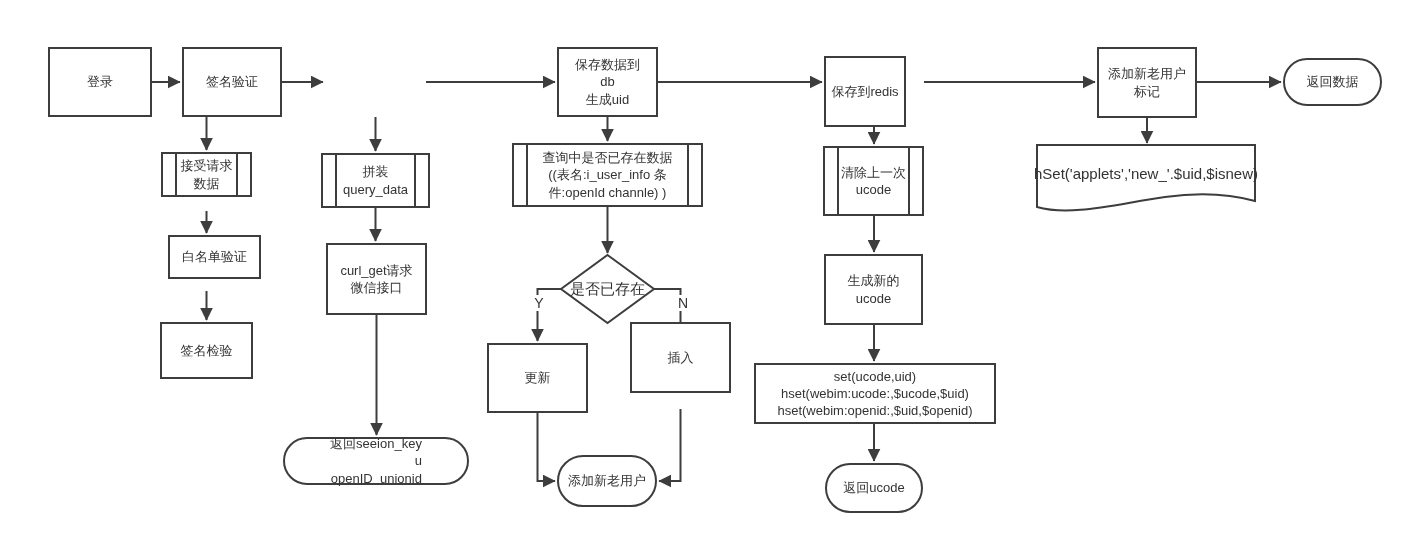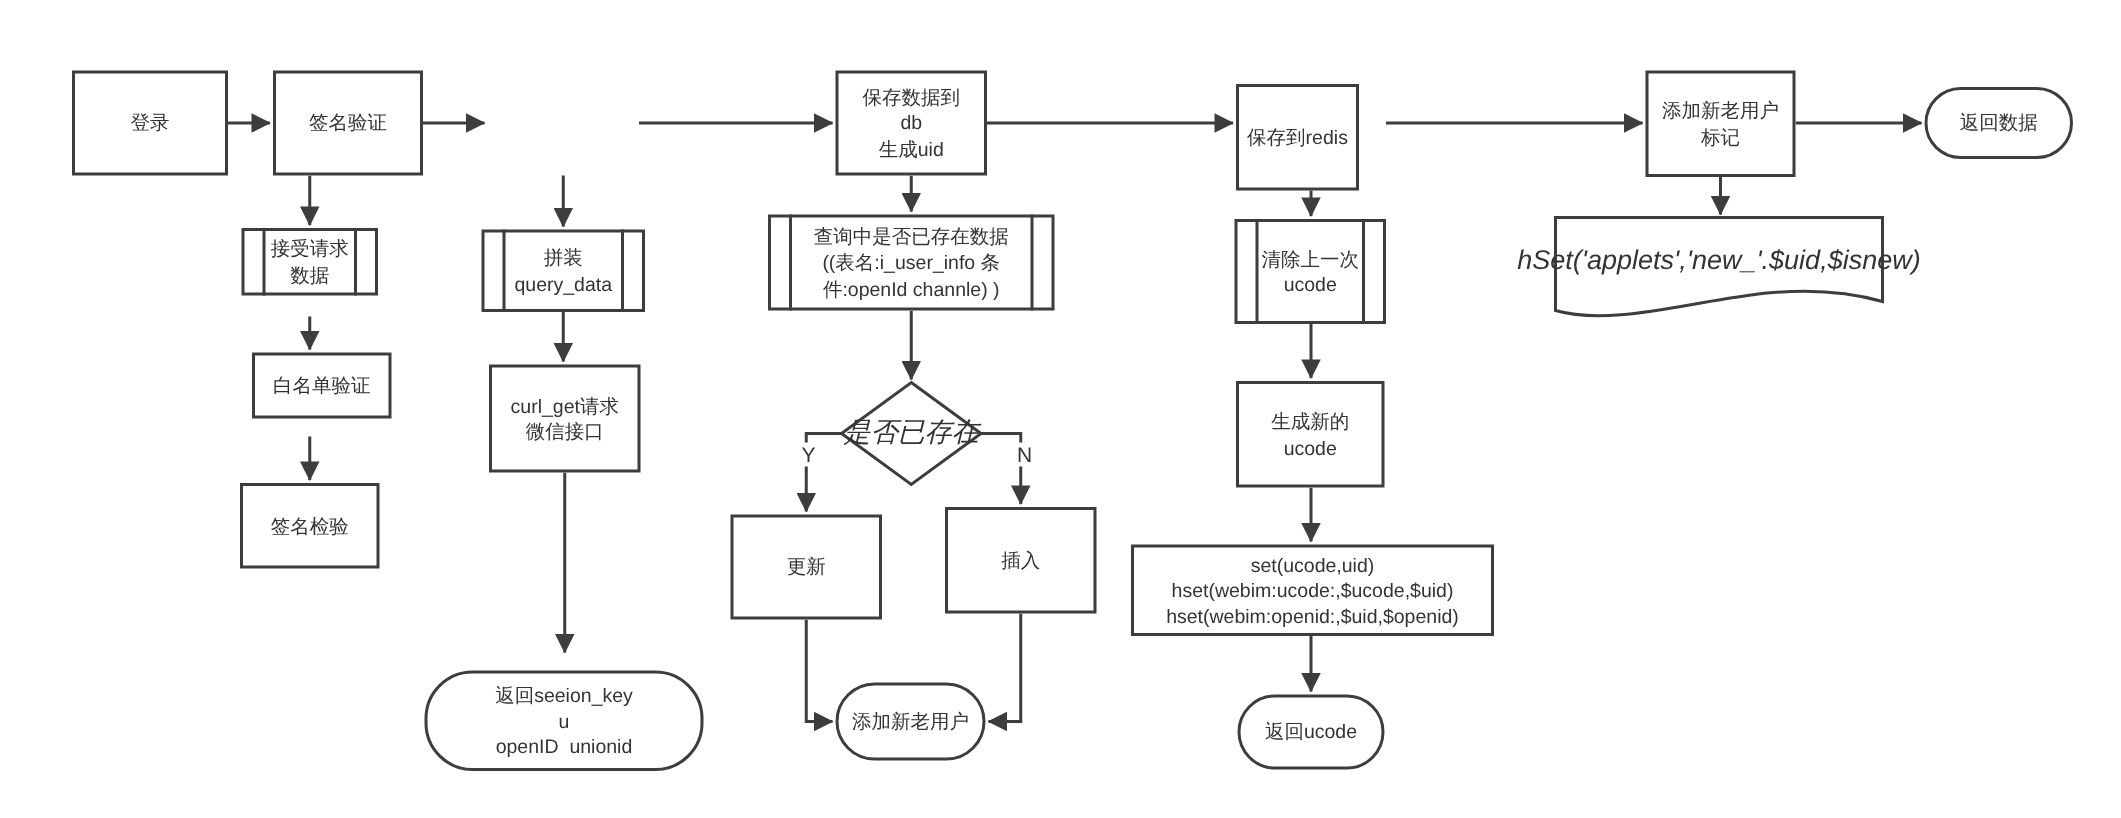--- a/index.html
+++ b/index.html
@@ -11,27 +11,27 @@
   svg.wires { position:absolute; left:0; top:0; width:1414px; height:545px; }
   .wire { stroke:#3d3d3d; stroke-width:2; fill:none; }
   .shape { stroke:#3d3d3d; stroke-width:2; fill:#ffffff; }
   .node {
     position:absolute; box-sizing:border-box;
     border:2px solid #3d3d3d; background:#ffffff;
     display:flex; align-items:center; justify-content:center;
     text-align:center; font-size:13px; line-height:1.32;
   }
   .node .lbl { white-space:pre-wrap; }
-  .terminator { border-radius:26px; }
+  .terminator { border-radius:26px;text-align:right; }
   .terminator.big { border-radius:32px; }
   .predefined .bar { position:absolute; top:-2px; bottom:-2px; width:2px; background:#3d3d3d; }
   .bar.l { left:12px; } .bar.r { right:12px; }
   .overlay {
     position:absolute; display:flex; align-items:center; justify-content:center;
-    text-align:center; font-size:18px; line-height:1.32;font-style:italic;
+    text-align:center; font-size:15px; line-height:1.32;
   }
   .overlay .lbl { white-space:pre-wrap; }
   .branch {
     position:absolute; font-size:14px; background:#ffffff;
     padding:0 2px; text-align:center;
   }
 </style>
 </head>
 <body>
 
@@ -116,42 +116,42 @@
   <div class="node predefined" style="left:321px;top:153px;width:109px;height:55px">
     <span class="bar l"></span>
     <span class="bar r"></span>
     <span class="lbl">拼装
 query_data</span>
   </div>
   <div class="node" style="left:326px;top:243px;width:101px;height:72px">
     <span class="lbl">curl_get请求
 微信接口</span>
   </div>
-  <div class="node terminator big" style="left:283px;top:447px;width:186px;height:67px">
+  <div class="node terminator big" style="left:283px;top:437px;width:186px;height:48px">
     <span class="lbl">返回seeion_key
 u
 openID  unionid</span>
   </div>
 
   <div class="node predefined" style="left:512px;top:143px;width:191px;height:64px">
     <span class="bar l"></span>
     <span class="bar r"></span>
     <span class="lbl">查询中是否已存在数据
 ((表名:i_user_info 条
 件:openId channle) )</span>
   </div>
   <div class="overlay" style="left:561px;top:255px;width:93px;height:68px">
     <span class="lbl">是否已存在</span>
   </div>
   <div class="branch" style="left:529px;top:295px;width:16px">Y</div>
   <div class="branch" style="left:673px;top:295px;width:16px">N</div>
   <div class="node" style="left:487px;top:343px;width:101px;height:70px">
     <span class="lbl">更新</span>
   </div>
-  <div class="node" style="left:630px;top:338px;width:101px;height:71px">
+  <div class="node" style="left:630px;top:322px;width:101px;height:71px">
     <span class="lbl">插入</span>
   </div>
   <div class="node terminator" style="left:557px;top:455px;width:100px;height:52px">
     <span class="lbl">添加新老用户</span>
   </div>
 
   <div class="node predefined" style="left:823px;top:146px;width:101px;height:70px">
     <span class="bar l"></span>
     <span class="bar r"></span>
     <span class="lbl">清除上一次

